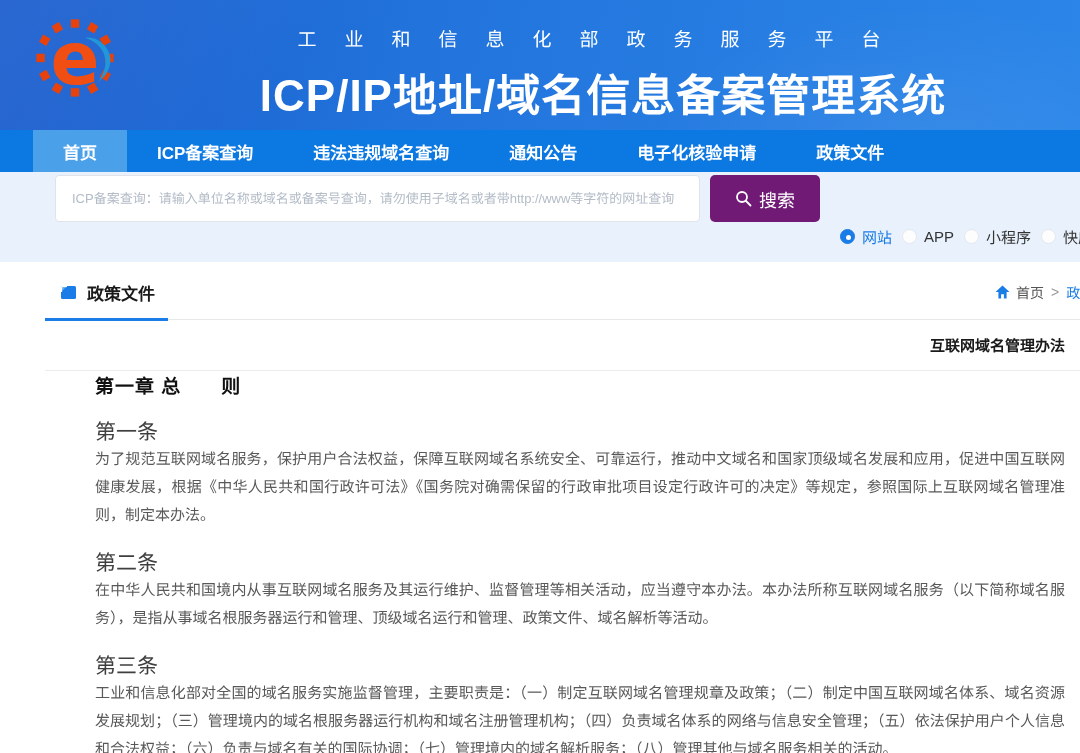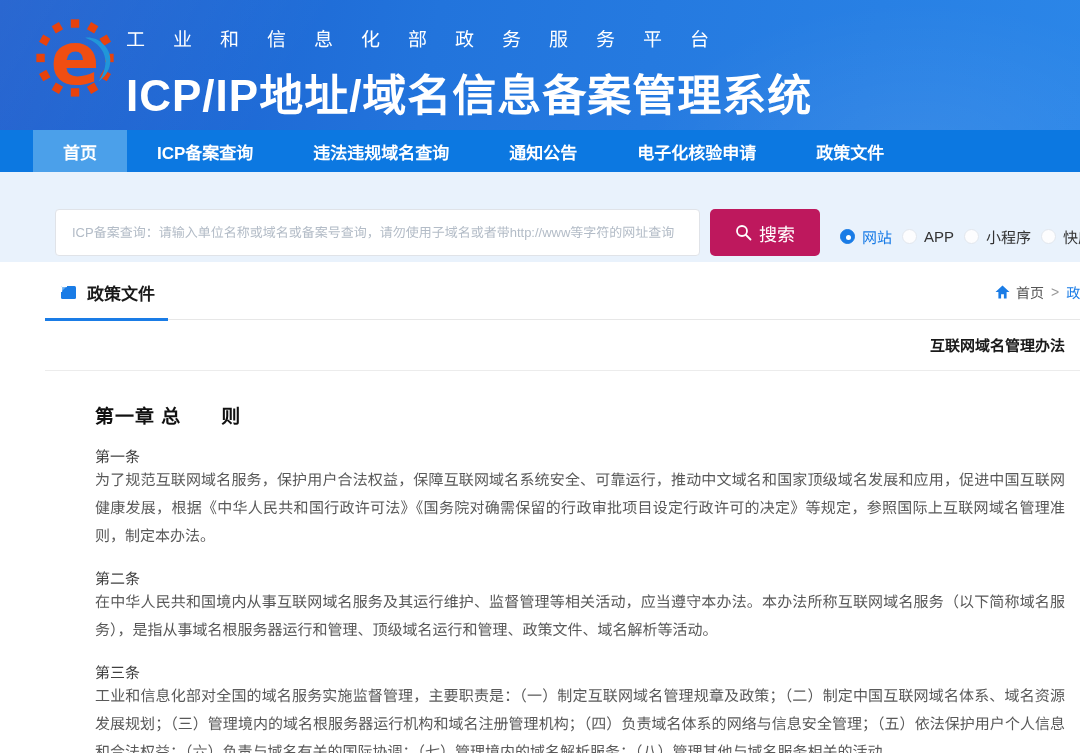--- a/index.html
+++ b/index.html
@@ -8,38 +8,38 @@
 
   
   .header { position:relative; height:130px; overflow:hidden;
     background:linear-gradient(100deg,#1a5ccd 0%,#2274dc 40%,#2b86e8 100%); }
   .header::before { content:''; position:absolute; left:-60px; top:-140px; width:620px; height:420px;
     background:linear-gradient(115deg,rgba(255,255,255,.10) 0%,rgba(255,255,255,0) 55%);
     transform:rotate(8deg); }
   .header::after { content:''; position:absolute; right:-120px; bottom:-190px; width:560px; height:320px;
     border-radius:50%; background:radial-gradient(ellipse at center,rgba(255,255,255,.07),rgba(255,255,255,0) 70%); }
   .logo { position:absolute; left:33px; top:7px; width:84px; height:112px; z-index:2; }
-  .header-text { position:relative; z-index:2; padding:24px 0 0 126px; }
+  .header-text { position:relative; z-index:2; padding:24px 0 0 126px;text-align:center; }
   .platform-name { color:#fff; font-size:19px; letter-spacing:28px; white-space:nowrap; font-weight:400; }
   .system-title { color:#fff; font-size:44px; font-weight:bold; margin-top:9px; letter-spacing:1px; white-space:nowrap; }
 
   
   .nav { height:42px; background:#0c78e1; display:flex; padding-left:33px; }
   .nav-item { display:flex; align-items:center; padding:0 30px; color:#fff; font-size:17px;
     font-weight:bold; cursor:pointer; white-space:nowrap; text-decoration:none; }
   .nav-item.active { background:#4ba0ea; }
 
   
   .search-band { position:relative; height:90px; background:#e9f2fc; }
-  .search-row { position:absolute; left:55px; top:37px; display:flex; }
+  .search-row { position:absolute; left:55px; top:3px; display:flex; }
   .search-input { width:645px; height:47px; border:1px solid #e0e3e8; border-radius:4px;
     background:#fff; padding:0 16px; font-size:13px; color:#333; outline:none; }
   .search-input::placeholder { color:#b3bcc7; }
   .search-btn { margin-left:10px; width:110px; height:47px; border:none; border-radius:5px;
-    background:#be185d; color:#fff; font-size:18px; display:flex; align-items:center;
+    background:#701a75; color:#fff; font-size:18px; display:flex; align-items:center;
     justify-content:center; gap:7px; cursor:pointer; font-family:Liberation Sans, sans-serif; }
   .radio-group { position:absolute; left:840px; top:54px; display:flex; align-items:center; white-space:nowrap; }
   .radio-option { display:flex; align-items:center; margin-right:10px; font-size:15px; color:#333; cursor:pointer;justify-content:center; }
   .radio-option.selected .radio-label { color:#1a7ce6; }
   .radio-circle { width:15px; height:15px; border-radius:50%; margin-right:7px; position:relative;
     background:#fdfdfe; border:1px solid #e2e7ee; flex:0 0 auto; }
   .radio-circle.selected { background:#1a7ce6; border:1px solid #1a7ce6; }
   .radio-circle.selected::after { content:''; position:absolute; left:5px; top:5px; width:5px; height:5px;
     border-radius:50%; background:#fff; }
 
@@ -53,22 +53,22 @@
     font-size:14px; white-space:nowrap; }
   .crumb-home { color:#555; margin-left:6px; text-decoration:none; cursor:pointer; }
   .crumb-sep { color:#999; margin:0 7px; }
   .crumb-current { color:#1a7ce6; }
 
   .doc-title { text-align:right; font-size:15px; font-weight:bold; color:#1a1a1a;
     padding:14px 15px 15px 95px; }
   .doc-divider { margin-left:45px; width:1120px; border-bottom:1px solid #ececec; }
 
   .doc-body { margin:0 15px 0 95px; }
-  .chapter-title { margin-top:30px; font-size:19px; font-weight:bold; color:#111; letter-spacing:1px; }
-  .article-heading { margin-top:17px; font-size:15px; font-weight:400; color:#3f3f3f; }
+  .chapter-title { font-size:19px; font-weight:bold; color:#111; letter-spacing:1px; }
+  .article-heading { margin-top:17px; font-size:21px; font-weight:400; color:#3f3f3f; }
   .article-body { font-size:15px; color:#595959; line-height:28px; text-align:justify; }
 </style>
 </head>
 <body>
 
 <div class="page">
 
   <div class="header">
     <svg class="logo" viewBox="0 0 100 132" aria-hidden="true">
       <g fill="#e8420c">

